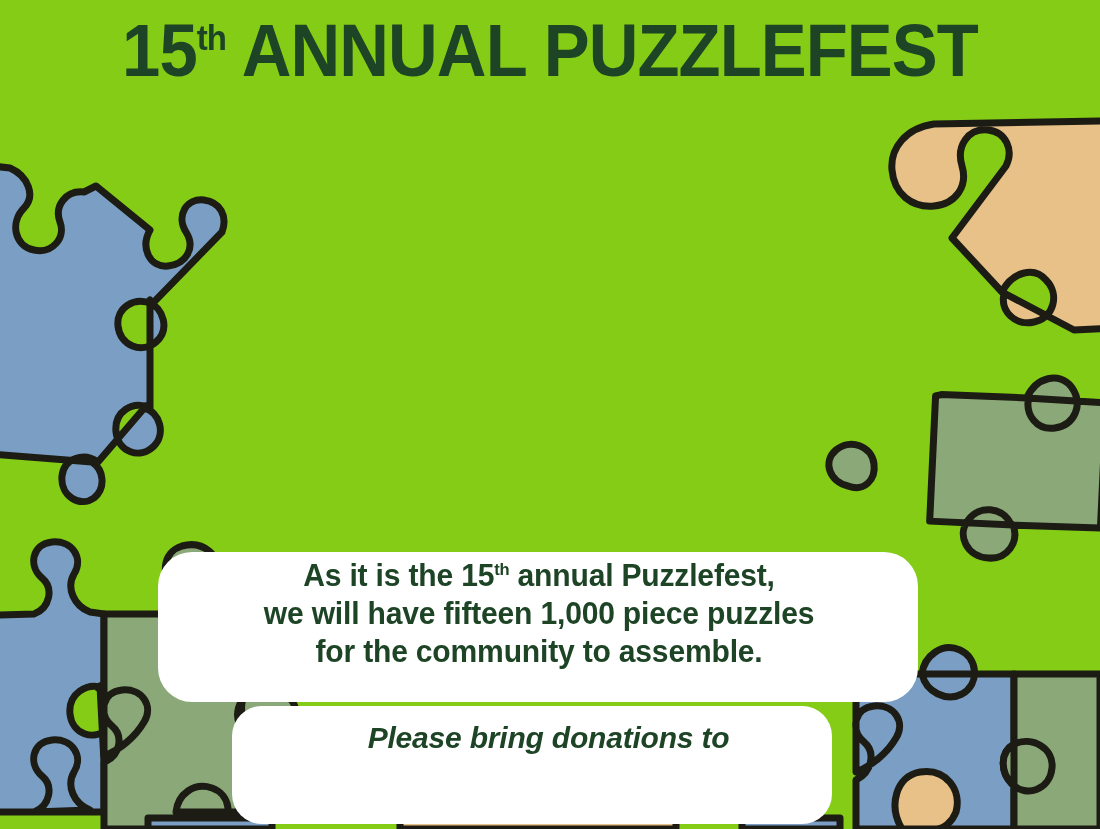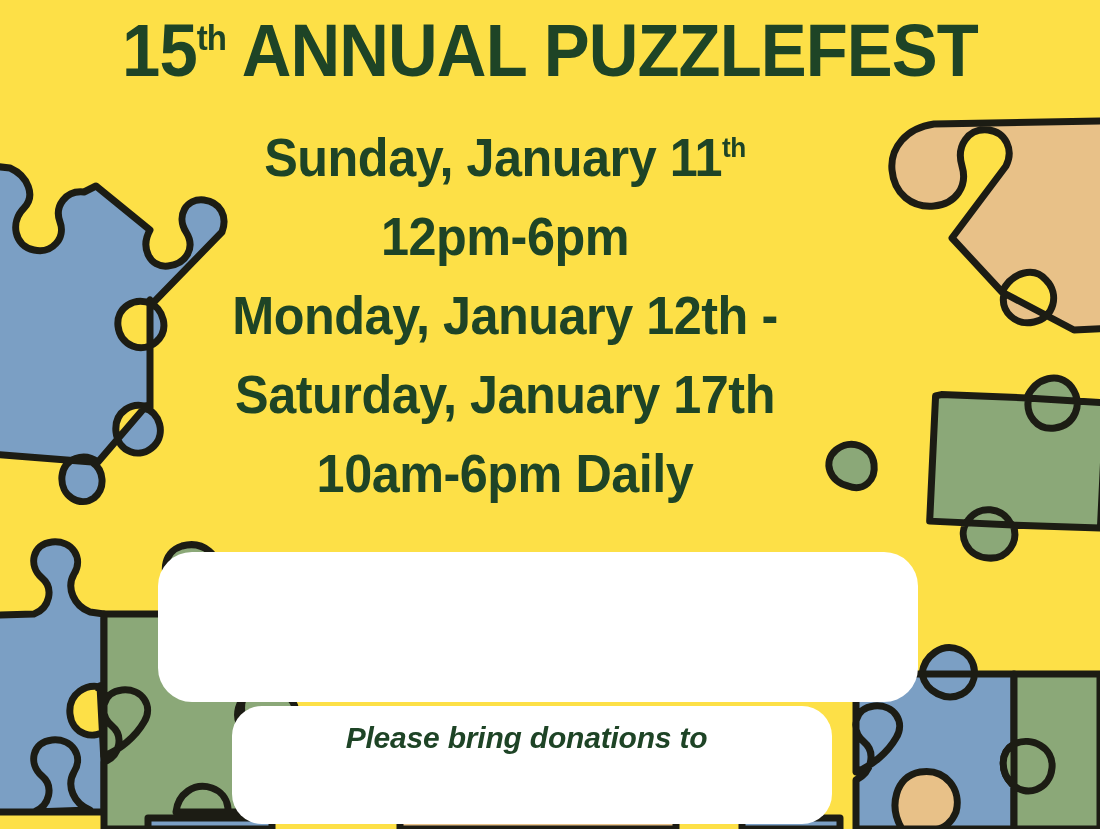--- a/index.html
+++ b/index.html
@@ -6,21 +6,21 @@
   html,body { width:1100px; height:829px; }
   body {
     background:#ffffff;
     font-family:"Liberation Sans", sans-serif;
     overflow:hidden;
   }
   #poster {
     position:relative;
     width:1100px;
     height:829px;
-    background:#fde047;
+    background:#84cc16;
     overflow:hidden;
   }
   #puzzle-layer {
     position:absolute;
     inset:0;
     width:1100px;
     height:829px;
   }
   #text-layer {
     position:absolute;
@@ -96,21 +96,21 @@
   }
   .body-line sup {
     font-size:0.55em;
     vertical-align:super;
     line-height:0;
   }
 
   
   .donate-block {
     position:absolute;
-    top:718px; left:234px; width:585px;
+    top:718px; left:256px; width:585px;
     text-align:center;
     color:#1E4426;
     font-weight:bold;
     font-style:italic;
   }
   .donate-line {
     font-size:30px;
     line-height:39px;
     letter-spacing:-0.2px;
     white-space:nowrap;
@@ -275,37 +275,27 @@
   <div class="panel" id="panel-body"></div>
   <div class="panel" id="panel-donate"></div>
 
   <div id="text-layer">
 
     <div class="title-row">
       <span>15</span><sup>th</sup>
       <span>ANNUAL PUZZLEFEST</span>
     </div>
 
-    <div class="date-block">
-      <div class="date-line">
-        <span>Sunday, January 11</span><sup>th</sup>
+
+    <div class="body-block">
+      <div class="body-line">
+        <span>As it is the 15</span><sup>th</sup><span> annual Puzzlefest,</span>
       </div>
-      <div class="date-line">
-        <span>12pm-6pm</span>
-      </div>
-      <div class="date-line">
-        <span>Monday, January 12th -</span>
-      </div>
-      <div class="date-line">
-        <span>Saturday, January 17th</span>
-      </div>
-      <div class="date-line">
-        <span>10am-6pm Daily</span>
-      </div>
+      <div class="body-line">we will have fifteen 1,000 piece puzzles</div>
+      <div class="body-line">for the community to assemble.</div>
     </div>
-
 
     <div class="donate-block">
       <div class="donate-line">Please bring donations to</div>
     </div>
 
   </div>
 </div>
 
 </body></html>

